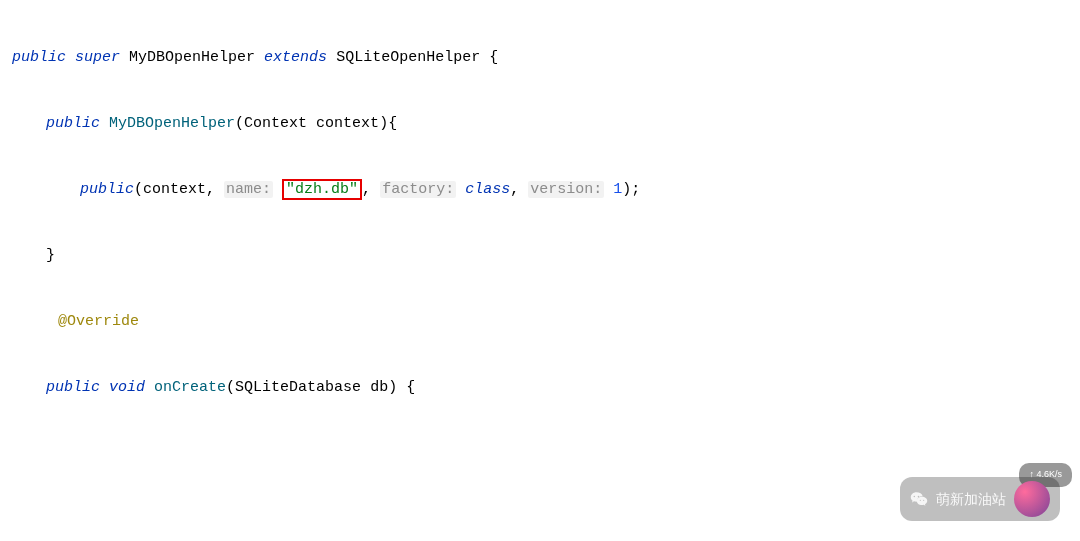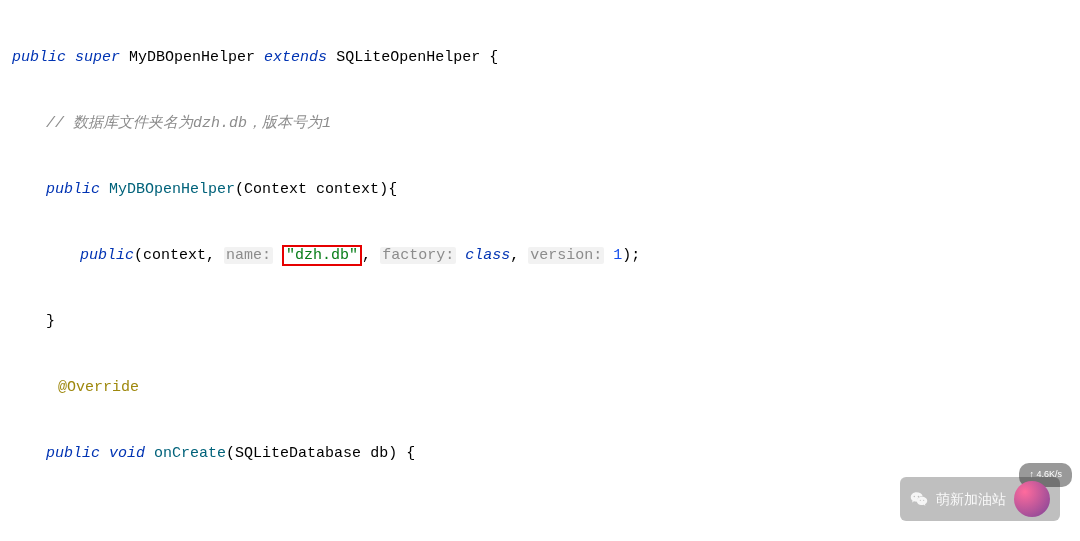--- a/index.html
+++ b/index.html
@@ -37,21 +37,21 @@
     .watermark {
       position: absolute;
       right: 20px;
       bottom: 20px;
       display: flex;
       align-items: center;
       gap: 8px;
       color: rgba(255,255,255,0.9);
       background: rgba(0,0,0,0.25);
       padding: 4px 10px;
-      border-radius: 6px;
+      border-radius: 12px;
       font-family: sans-serif;
       font-size: 14px;
     }
     .watermark-icon {
       width: 36px;
       height: 36px;
       border-radius: 50%;
       background: radial-gradient(circle at 30% 30%, #ff6b9d, #7b4397);
       position: relative;
     }
@@ -71,21 +71,20 @@
       width:18px;
       height:18px;
       vertical-align:middle;
     }
   </style>
 </head>
 <body>
 
 <div class="code-container">
 <span class="line"><span class="kw">public</span> <span class="kw">super</span> <span class="type">MyDBOpenHelper</span> <span class="kw">extends</span> <span class="type">SQLiteOpenHelper</span> <span>{</span></span>
-<span class="line indent1"><span class="comment">// 数据库文件夹名为dzh.db，版本号为1</span></span>
 <span class="line indent1"><span class="kw">public</span> <span class="method-def">MyDBOpenHelper</span>(<span>Context</span> <span>context</span>)<span>{</span></span>
 <span class="line indent2"><span class="kw">public</span>(<span>context</span>, <span class="hint">name:</span> <span class="red-box"><span class="string">"dzh.db"</span></span>, <span class="hint">factory:</span> <span class="kw">class</span>, <span class="hint">version:</span> <span class="number">1</span>);</span>
 <span class="line indent1"><span>}</span></span>
 <span class="line indent1"><span class="annotation">@Override</span></span>
 <span class="line indent1"><span class="kw">public</span> <span class="kw">void</span> <span class="method-def">onCreate</span>(<span>SQLiteDatabase</span> <span>db</span>) <span>{</span></span>
 
 
 
 
 

